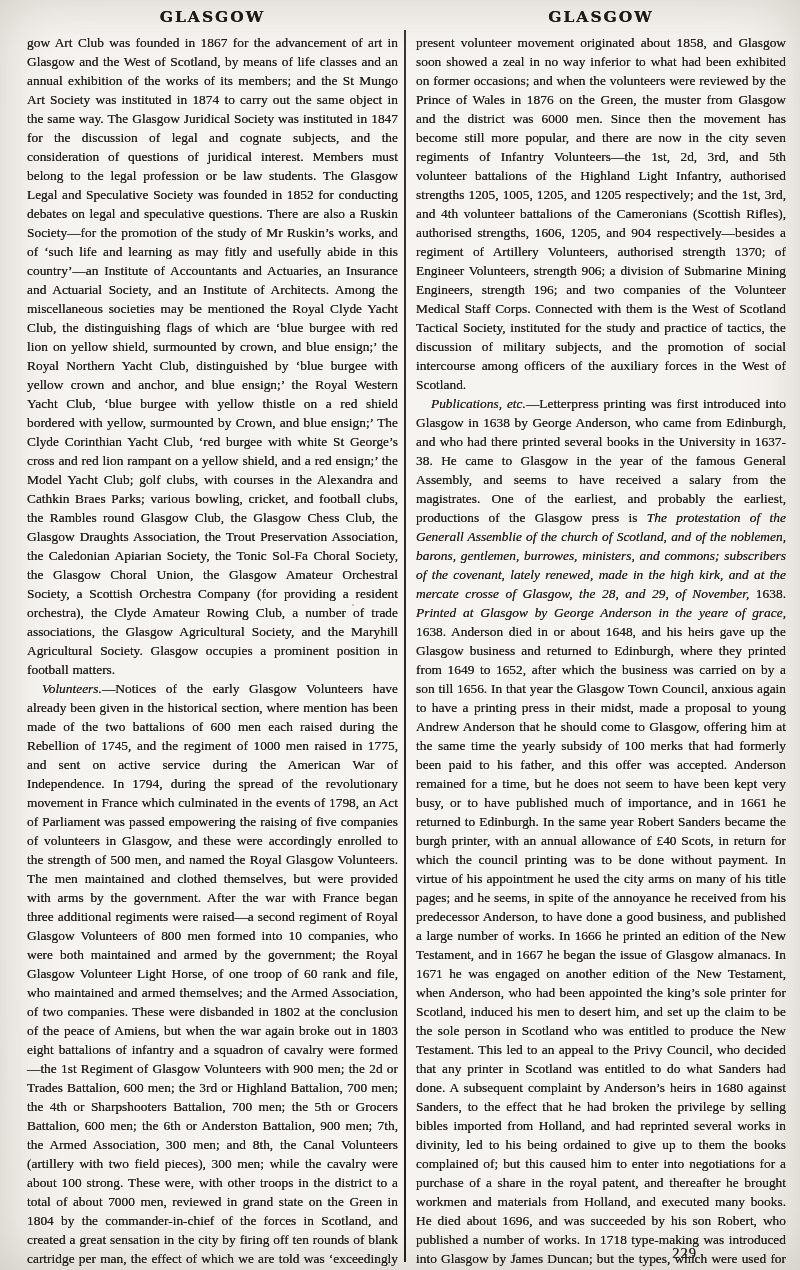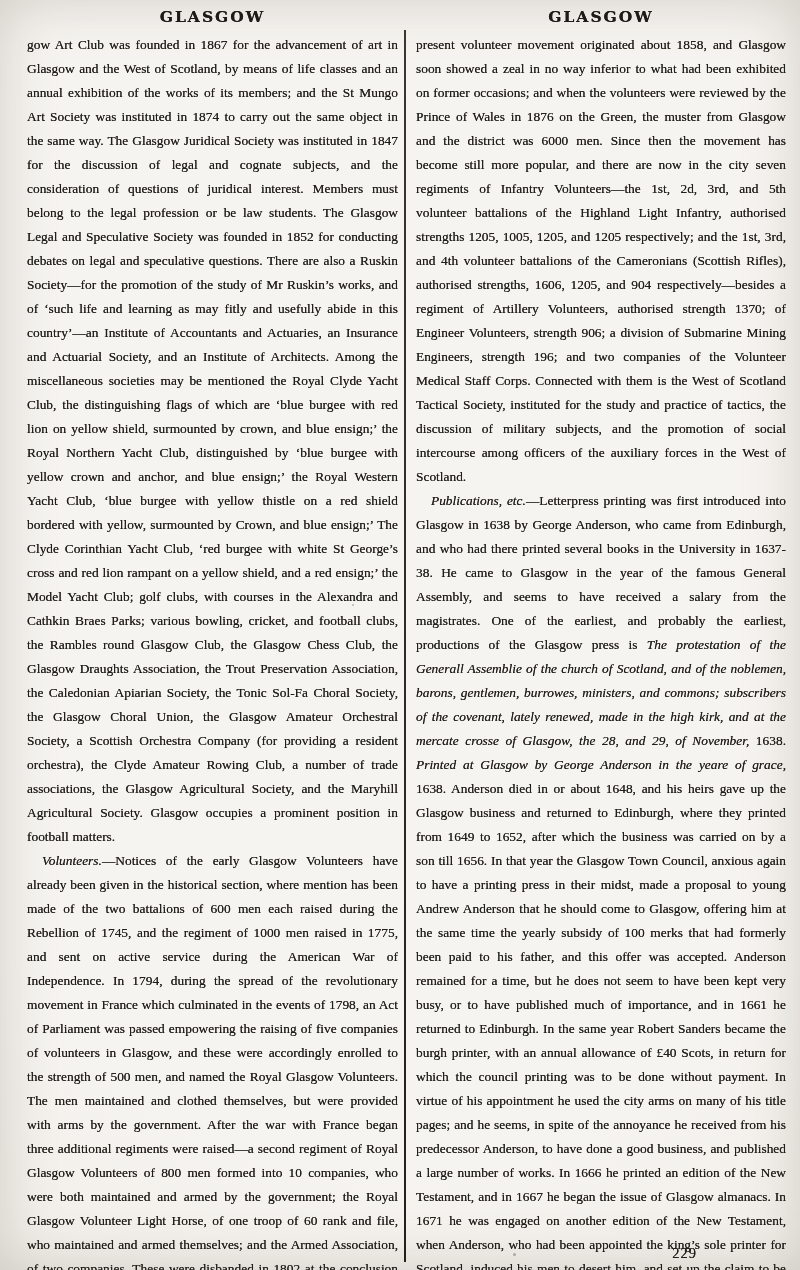--- a/index.html
+++ b/index.html
@@ -36,21 +36,21 @@
     font-size:15.5px;
     letter-spacing:2px;
     margin:0 0 7px 0;
     color:#1d1b17;
     text-shadow:0 0 0.6px rgba(25,22,18,0.85);
   }
   .para{
     margin:0;
     text-align:justify;
     font-size:13.4px;
-    line-height:24px;
+    line-height:19px;
     word-spacing:0.4px;
     text-shadow:0 0 0.45px rgba(30,27,22,0.85);
   }
   .para.indent{text-indent:15px;}
   .it{font-style:italic;}
   .page-number{
     position:absolute;
     bottom:8px;
     right:103px;
     font-size:14.5px;

